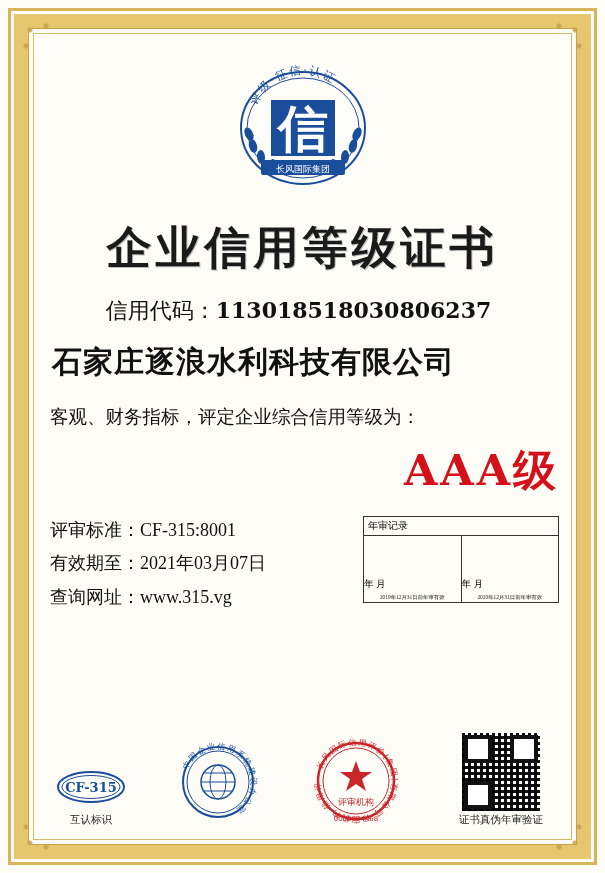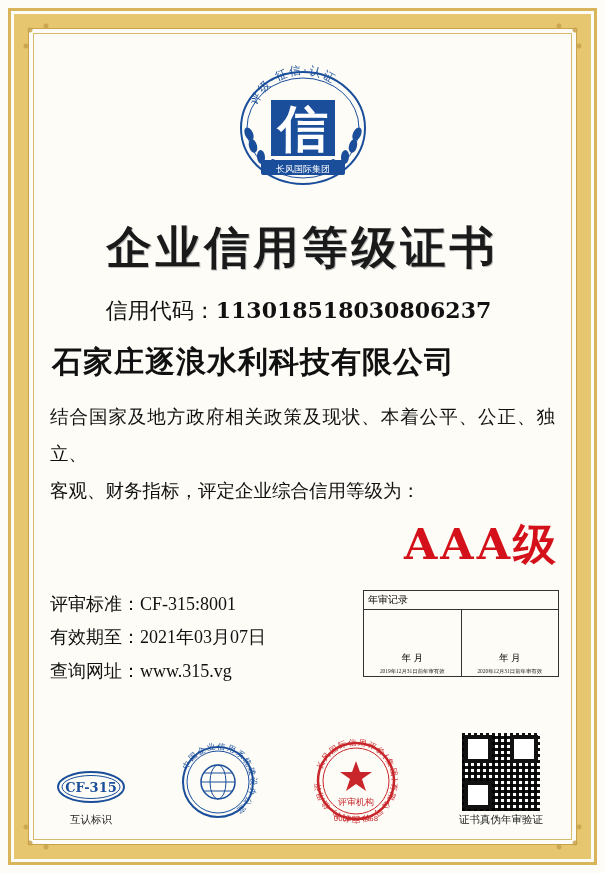--- a/index.html
+++ b/index.html
@@ -145,21 +145,21 @@
     border:1px solid #333;
     height:66px;
   }
   .annual .cell{
     flex:1;
     position:relative;
   }
   .annual .cell + .cell{border-left:1px solid #333;}
   .annual .cell .ym{
     position:absolute;left:0;right:0;bottom:11px;
-    text-align:center;font-size:9.5px;
+    text-align:left;font-size:9.5px;
   }
   .annual .cell .note{
     position:absolute;left:0;right:0;bottom:1px;
     text-align:center;font-size:5.4px;color:#222;
   }
 
   
   .badges{
     position:absolute;left:0;right:0;bottom:6px;
     display:flex;align-items:flex-end;justify-content:space-between;
@@ -249,21 +249,20 @@
 
     <div class="title">企业信用等级证书</div>
 
     <div class="code-line">
       <span>信用代码：</span><span class="val">113018518030806237</span>
     </div>
 
     <div class="company">石家庄逐浪水利科技有限公司</div>
 
     <div class="para">
-      <p>结合国家及地方政府相关政策及现状、本着公平、公正、独立、</p>
       <p>客观、财务指标，评定企业综合信用等级为：</p>
     </div>
 
     <div class="grade">AAA级</div>
 
     <div class="lower">
       <div class="lower-left">
         <div class="row">
           <span>评审标准：</span><span>CF-315:8001</span>
         </div>

